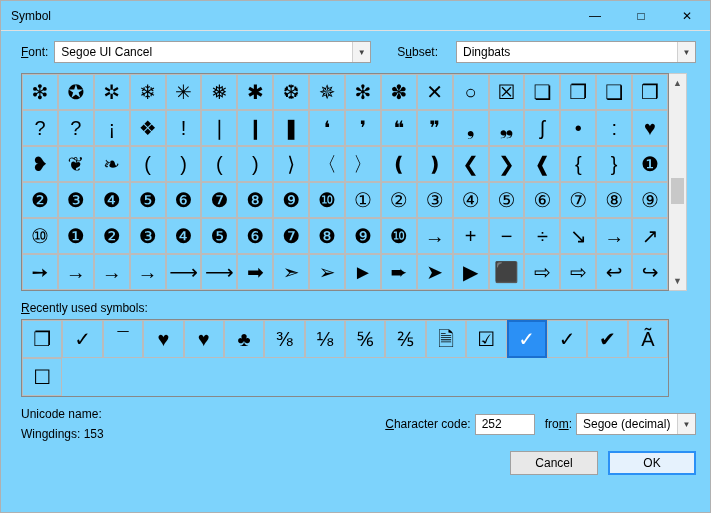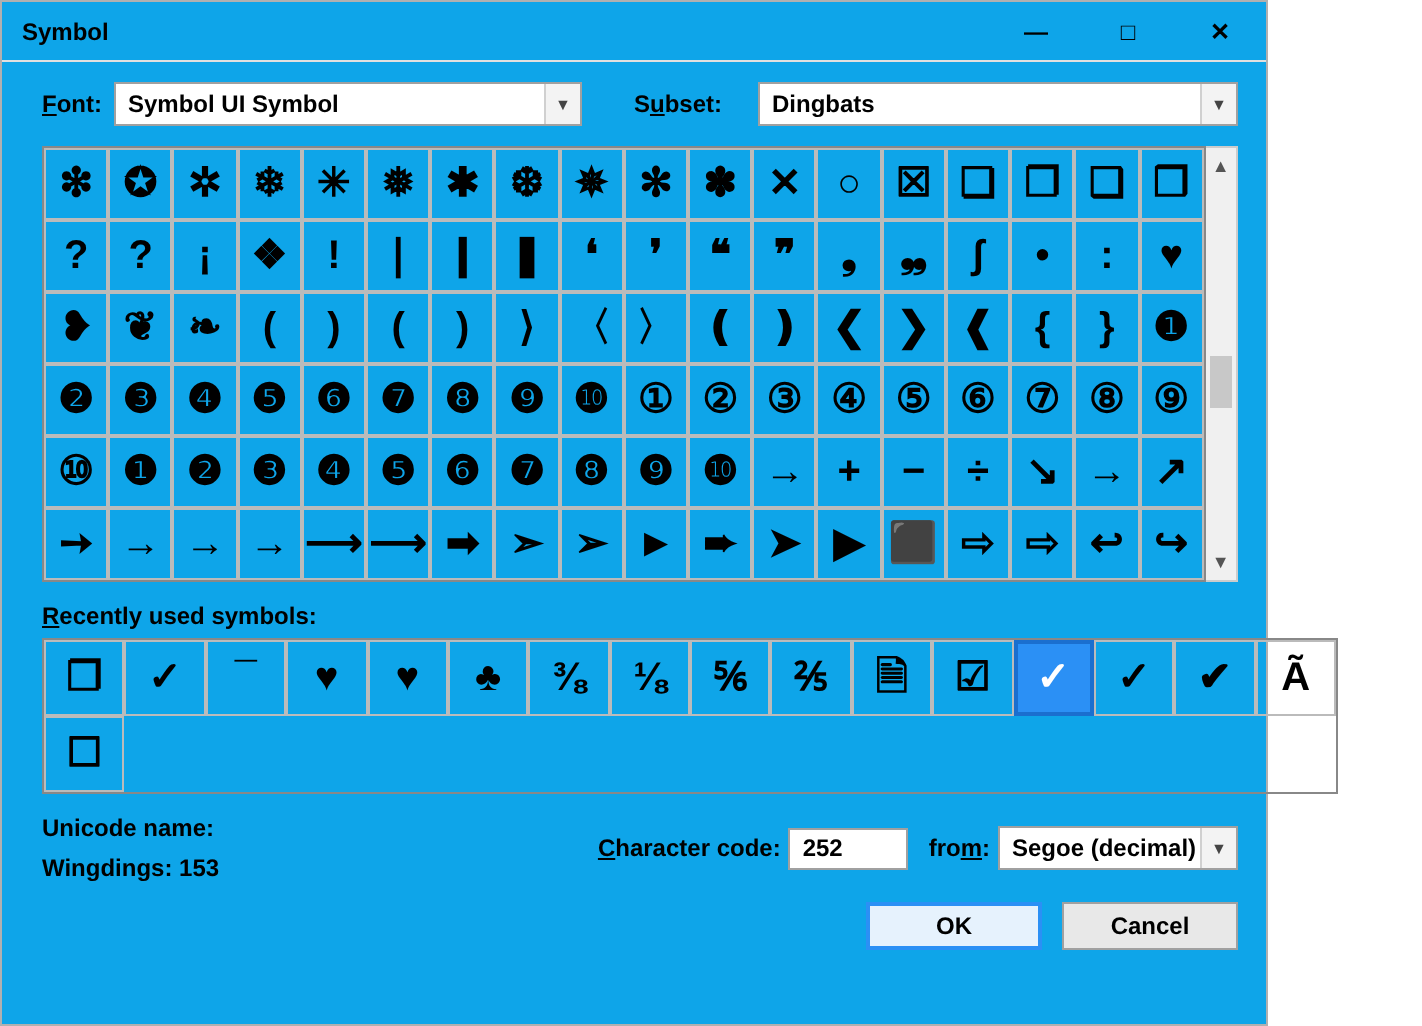--- a/index.html
+++ b/index.html
@@ -6,27 +6,26 @@
   html, body { margin: 0; padding: 0; }
   body {
     font-family: "Segoe UI", Tahoma, sans-serif;
     font-size: 12px;
     background: #fff;
     width: 711px;
     height: 513px;
     overflow: hidden;
   }
   .window {
-    width: 634px;
+    width: 711px;
     height: 513px;
     border: 1px solid #b0b0b0;
     display: flex;
     flex-direction: column;
-    background: #0ea5e9;
-    font-weight: bold;
+    background: #7dd3fc;
   }
   .titlebar {
     height: 30px;
     display: flex;
     align-items: center;
     border-bottom: 1px solid #e0e0e0;
   }
   .titlebar .title {
     padding-left: 10px;
     font-size: 12px;
@@ -179,21 +178,21 @@
     <div class="win-btn">—</div>
     <div class="win-btn">□</div>
     <div class="win-btn">✕</div>
   </div>
 
   <div class="content">
 
     <div class="row">
       <span class="label"><span class="underline">F</span><span>ont:</span></span>
       <div class="combo" style="flex:1; margin:0 26px 0 6px;">
-        <span class="value">Symbol UI Symbol</span>
+        <span class="value">Segoe UI Cancel</span>
         <span class="arrow">▼</span>
       </div>
       <span class="label">S<span class="underline">u</span>bset:</span>
       <div class="combo" style="width:240px; margin-left:18px;gap:47px;">
         <span class="value">Dingbats</span>
         <span class="arrow">▼</span>
       </div>
     </div>
 
     <div class="grid-wrap">
@@ -347,18 +346,18 @@
         <span>252</span>
       </div>
       <span class="label">fro<span class="underline">m</span>:</span>
       <div class="combo" style="width:120px; margin-left:4px;">
         <span class="value">Segoe (decimal)</span>
         <span class="arrow">▼</span>
       </div>
     </div>
 
     <div class="buttons">
+      <div class="btn">Cancel</div>
       <div class="btn primary">OK</div>
-      <div class="btn">Cancel</div>
     </div>
 
   </div>
 </div>
 
 </body></html>

